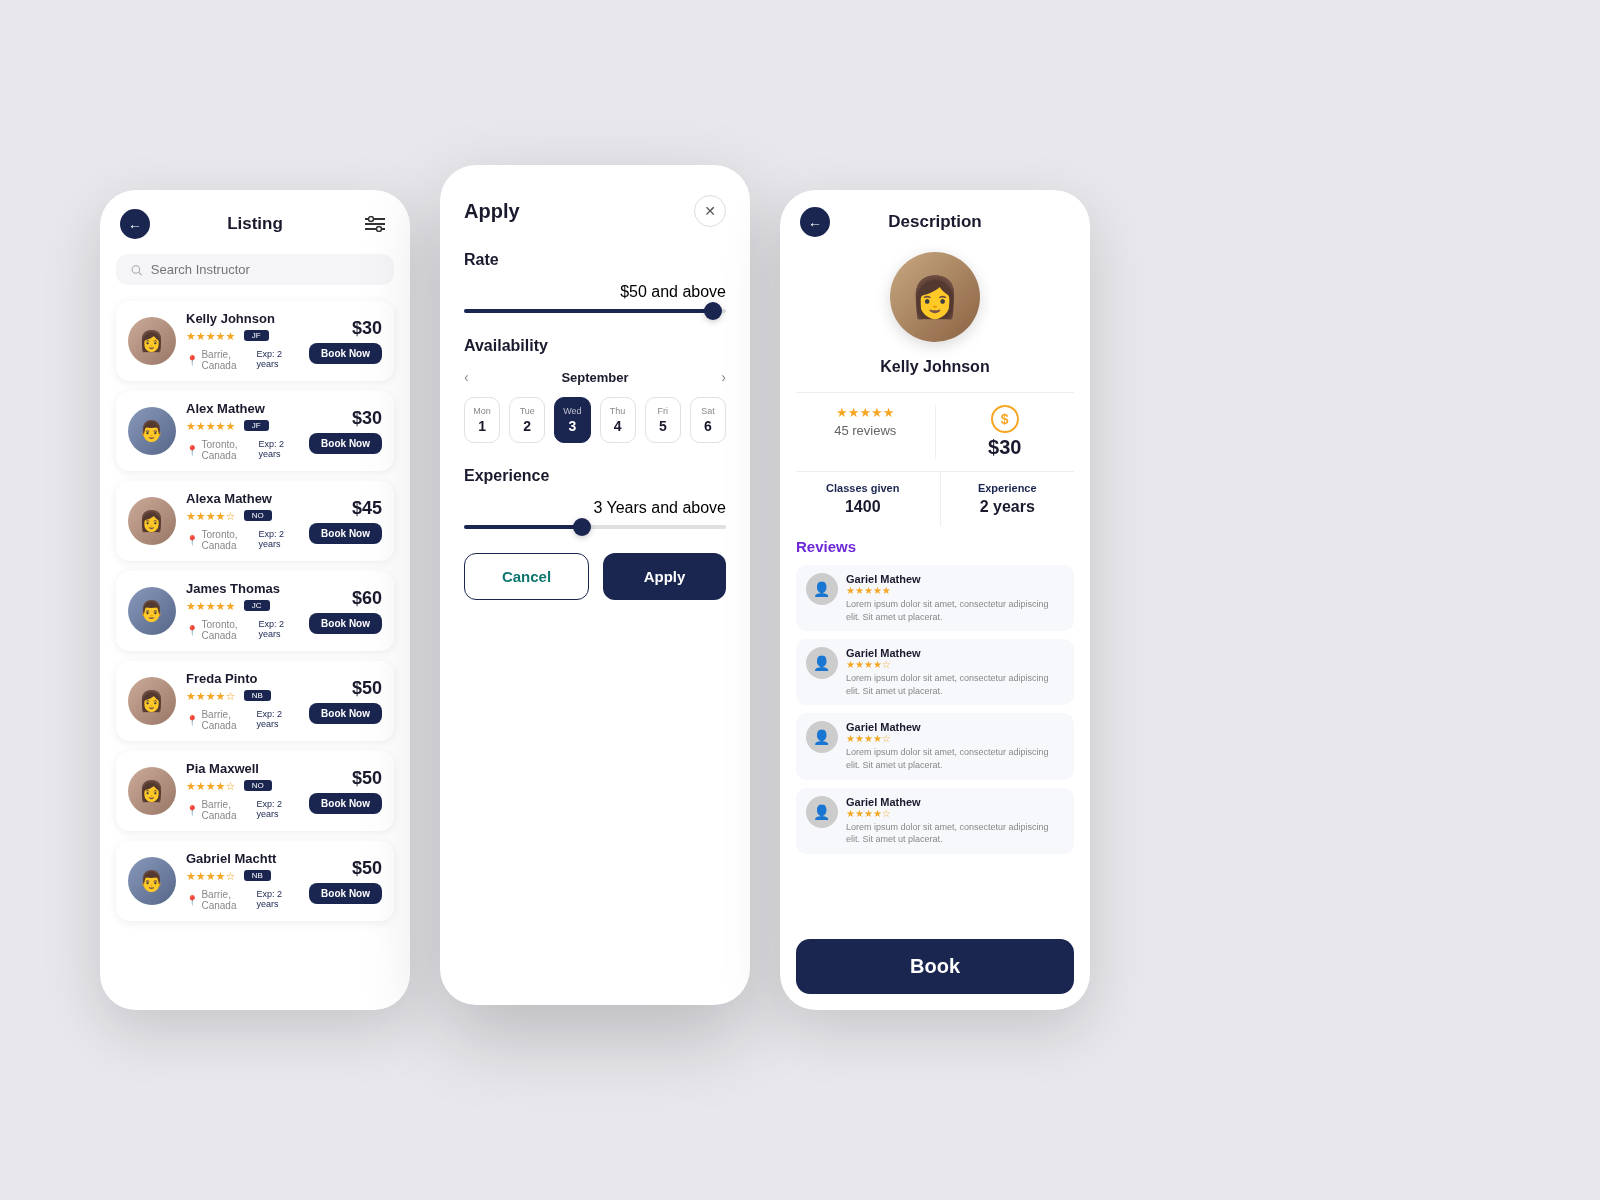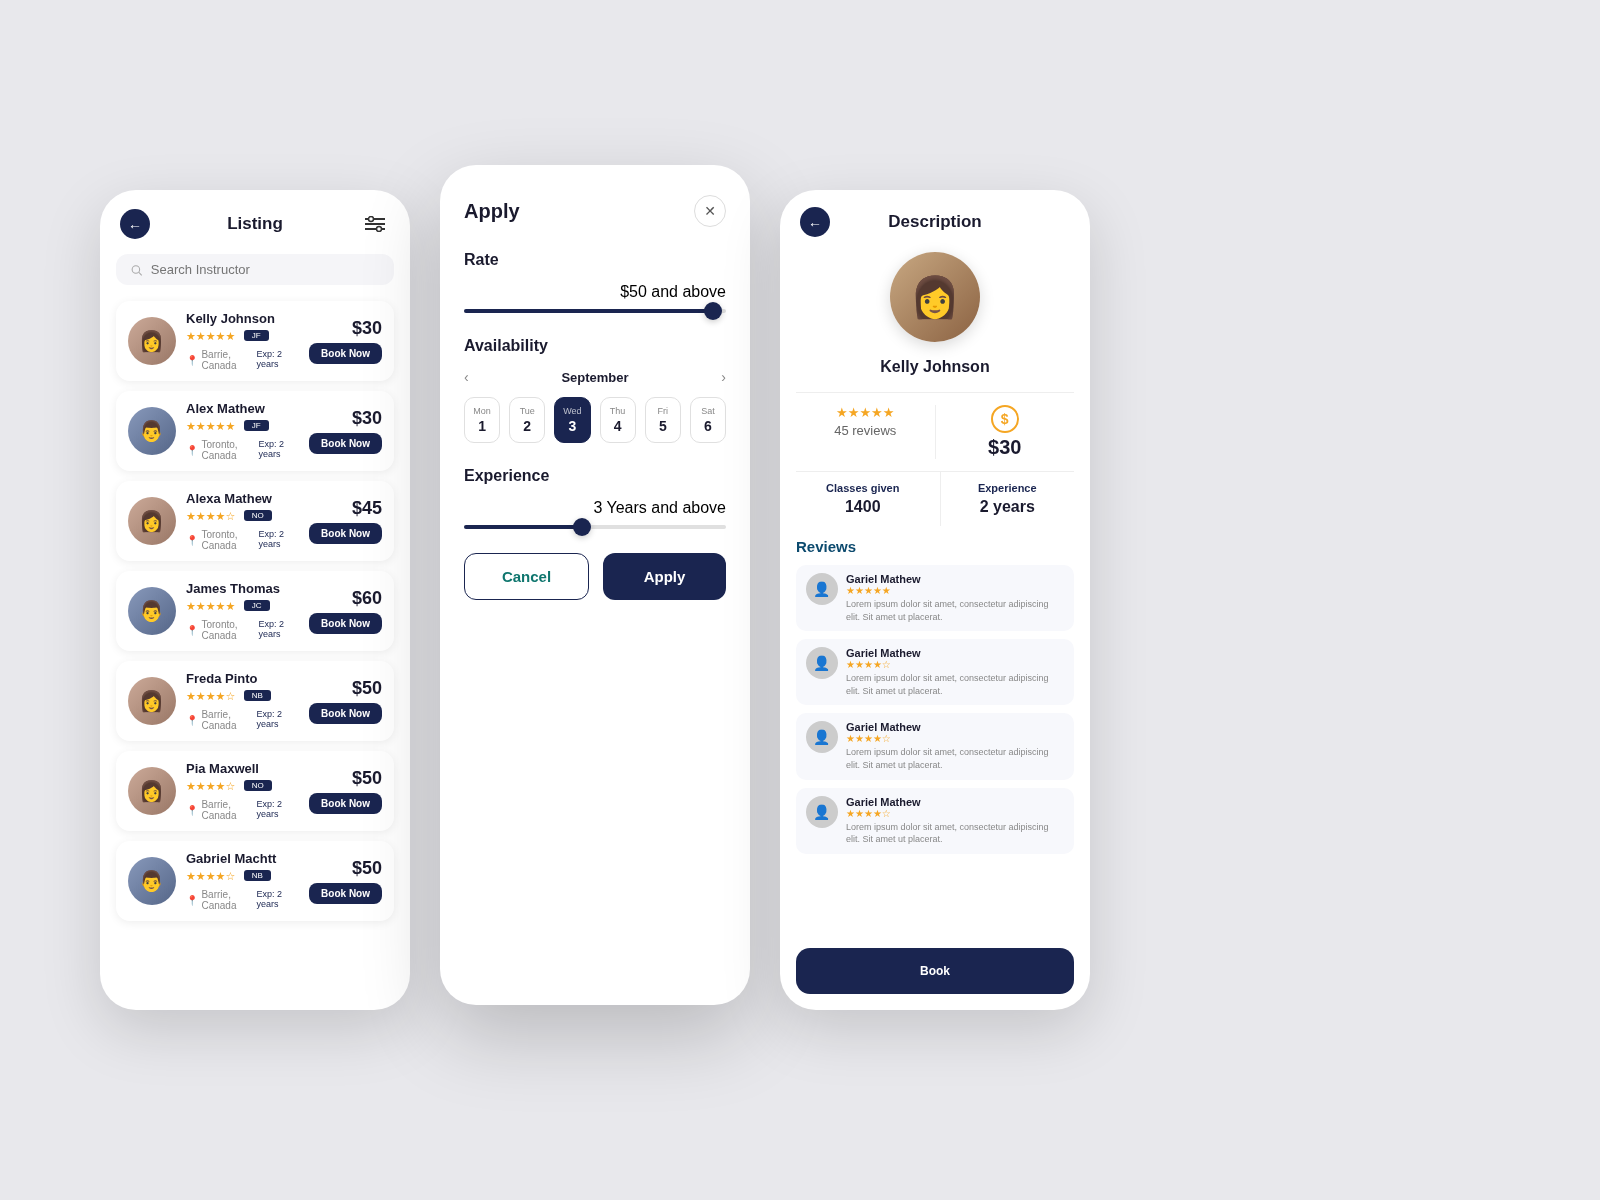--- a/index.html
+++ b/index.html
@@ -336,21 +336,21 @@
     }
     .class-box + .class-box { border-left: 1px solid #eee; }
     .class-box-label {
       font-size: 11px;
       color: #1a2550;
       font-weight: 600;
       margin-bottom: 4px;
     }
     .class-box-value { font-size: 16px; font-weight: 700; color: #1a1a2e; }
     .reviews-section { padding: 0 16px 80px; }
-    .reviews-title { font-size: 15px; font-weight: 700; color: #0c4a6e; margin-bottom: 10px; }
+    .reviews-title { font-size: 15px; font-weight: 700; color: #6d28d9; margin-bottom: 10px; }
     .review-card {
       background: #f7f8fc;
       border-radius: 10px;
       padding: 8px 10px;
       margin-bottom: 8px;
       display: flex;
       gap: 8px;
     }
     .review-avatar {
       width: 32px; height: 32px;
@@ -369,21 +369,21 @@
       bottom: 16px;
       left: 16px; right: 16px;
     }
     .book-bar-btn {
       width: 100%;
       padding: 16px;
       background: #1a2550;
       color: #fff;
       border: none;
       border-radius: 14px;
-      font-size: 12px;
+      font-size: 20px;
       font-weight: 700;
       cursor: pointer;
     }
   </style>
 </head>
 <body>
 
 <div class="screens-container">
 
   <div class="phone phone-listing">

